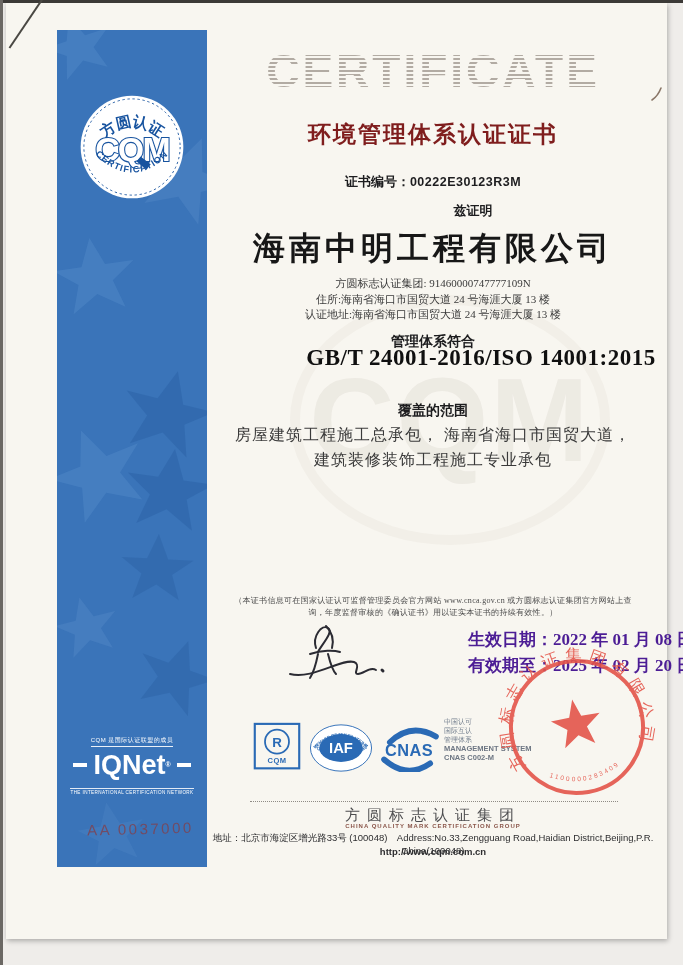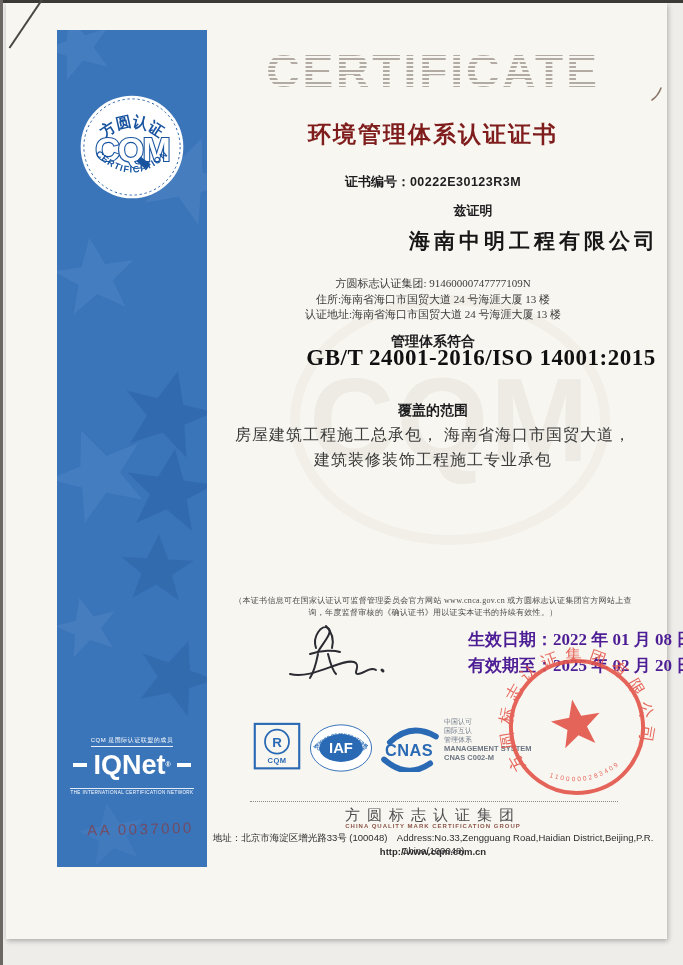--- a/index.html
+++ b/index.html
@@ -31,21 +31,21 @@
   
   .cline{position:absolute;left:207px;width:452px;text-align:center;color:#1d1d1f;}
   .cert-word{top:44px;font-size:46px;font-weight:800;letter-spacing:3px;color:#b2aba3;font-family:"Liberation Sans",sans-serif;}
   .stripes{position:absolute;left:230px;top:42px;width:420px;height:62px;pointer-events:none;
     background:repeating-linear-gradient(to bottom,rgba(248,246,240,0) 0 2px,#f8f6f0 2px 4px);}
   .doc-title{top:119px;font-size:23px;font-weight:bold;letter-spacing:2px;color:#7f1d1d;font-family:"Liberation Serif",serif;}
   .certno{top:173px;font-size:13px;font-family:"Liberation Serif",serif;}
   .certno b{font-weight:bold;}
   .certno .num{font-family:"Liberation Sans",sans-serif;font-size:12.5px;font-weight:600;letter-spacing:.5px;}
   .declare{top:202px;font-size:13px;font-weight:bold;font-family:"Liberation Serif",serif;padding-left:40px;}
-  .company{top:227px;font-size:21px;font-weight:bold;letter-spacing:4px;color:#171717;font-family:"Liberation Serif",serif;text-align:right;}
+  .company{top:227px;font-size:32px;font-weight:bold;letter-spacing:4px;color:#171717;font-family:"Liberation Serif",serif;}
   .kai{font-family:"Liberation Serif",serif;color:#3a3a3a;}
   .credit{top:276px;font-size:11px;}
   .addr{top:292px;font-size:11px;}
   .auditaddr{top:307px;font-size:11px;}
   .conform{top:333px;font-size:14px;font-weight:bold;font-family:"Liberation Serif",serif;}
   .standard{top:345px;font-size:23px;font-weight:bold;letter-spacing:.5px;font-family:"Liberation Serif",serif;color:#101010;padding-left:48px;}
   .scopelabel{top:402px;font-size:14px;font-weight:bold;font-family:"Liberation Serif",serif;}
   .scope1{top:425px;font-size:16px;letter-spacing:1px;}
   .scope2{top:450px;font-size:16px;letter-spacing:1px;}
   .note{font-size:8px;color:#4c4c4c;letter-spacing:.3px;font-family:"Liberation Serif",serif;}

